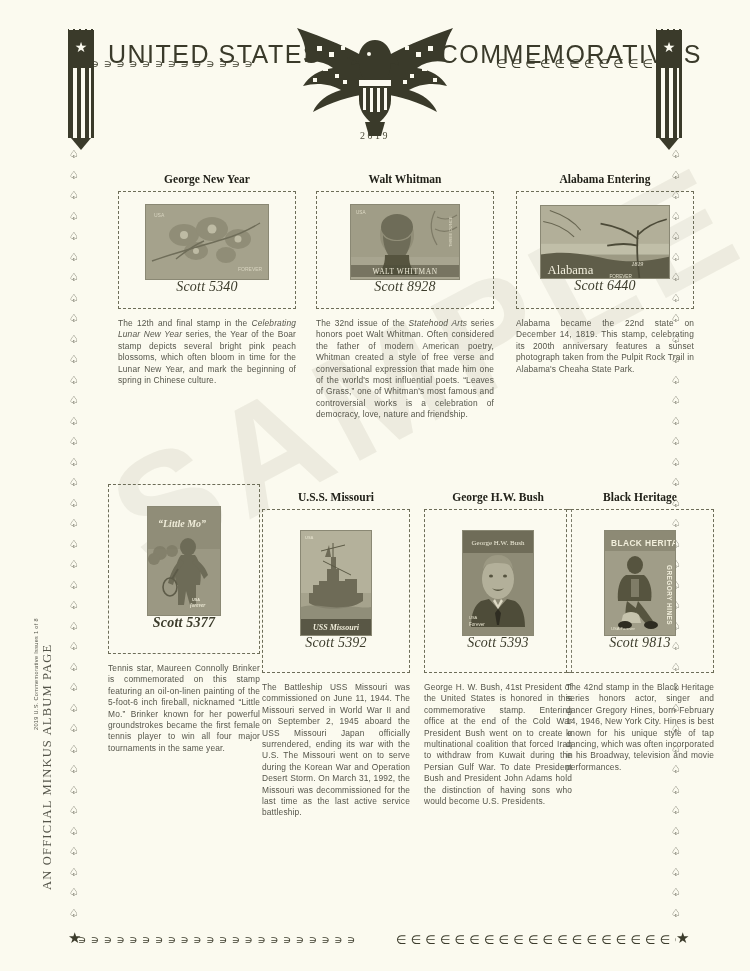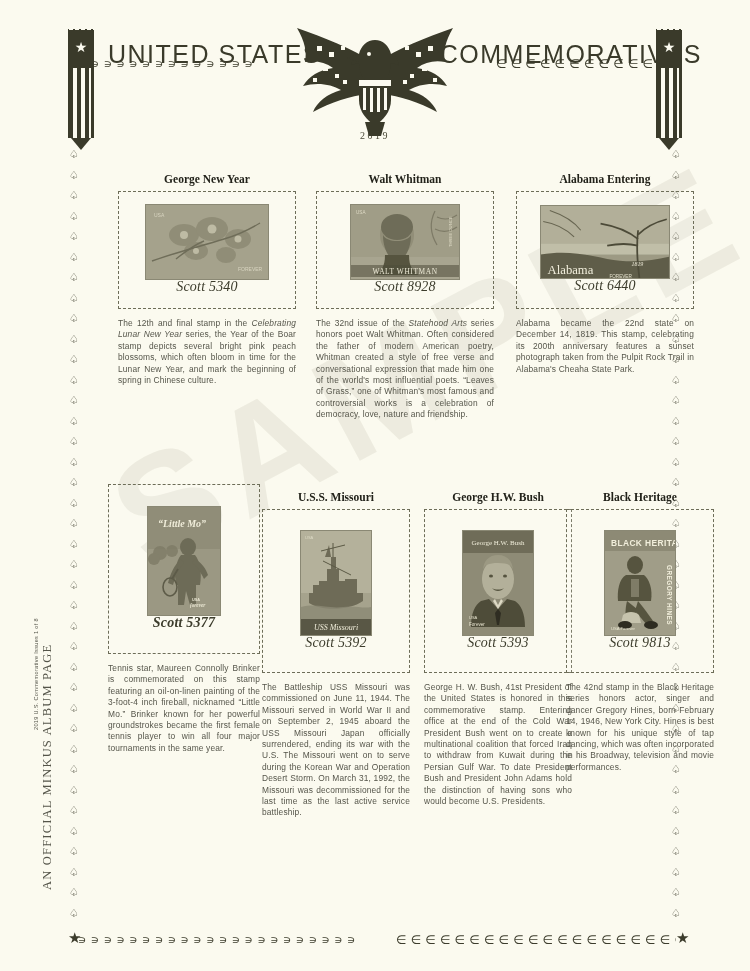--- a/index.html
+++ b/index.html
@@ -534,27 +534,27 @@
             </g>
             <ellipse cx="22" cy="80" rx="7" ry="9" fill="none" stroke="#5d5b48" stroke-width="1.6"></ellipse>
             <line x1="24" y1="72" x2="30" y2="62" stroke="#5d5b48" stroke-width="1.8"></line>
             <text x="10" y="20" font-family="Liberation Serif" font-size="10" font-style="italic" fill="#efecd9">“Little Mo”</text>
             <text x="44" y="94" font-family="Liberation Sans" font-size="3.8" fill="#e8e5d1">USA</text>
             <text x="42" y="100" font-family="Liberation Serif" font-size="5.2" font-style="italic" fill="#e8e5d1">forever</text>
           </svg>
         </div>
         <div class="stamp-caption">Scott 5377</div>
       </div>
-      <div class="entry-desc">Tennis star, Maureen Connolly Brinker is commemorated on this stamp featuring an oil-on-linen painting of the 3-foot-4 inch fireball, nicknamed “Little Mo.” Brinker known for her powerful groundstrokes became the first female tennis player to win all four major tournaments in the same year.</div>
+      <div class="entry-desc">Tennis star, Maureen Connolly Brinker is commemorated on this stamp featuring an oil-on-linen painting of the 5-foot-6 inch fireball, nicknamed “Little Mo.” Brinker known for her powerful groundstrokes became the first female tennis player to win all four major tournaments in the same year.</div>
     </div>
 
     <div class="stamp-entry" style="left:262px; top:490px; width:148px;">
       <div class="entry-title">U.S.S. Missouri</div>
       <div class="mount" style="height:164px;">
-        <div class="stamp-img" style="width:70px; height:104px;">
+        <div class="stamp-img" style="width:70px; height:104px;font-weight:bold;">
           <svg class="si-inner" viewBox="0 0 70 104" preserveAspectRatio="none">
             <rect width="70" height="104" fill="#a6a38d"></rect>
             <rect y="0" width="70" height="62" fill="#b4b19b"></rect>
             <g fill="#6e6b57">
               <path d="M8 72 C20 80 48 80 62 70 L62 62 L8 62Z"></path>
               <rect x="18" y="50" width="26" height="12"></rect>
               <rect x="26" y="38" width="12" height="12"></rect>
               <rect x="30" y="26" width="5" height="12"></rect>
               <path d="M24 26 L28 14 L30 26Z"></path>
               <rect x="44" y="48" width="12" height="14"></rect>

